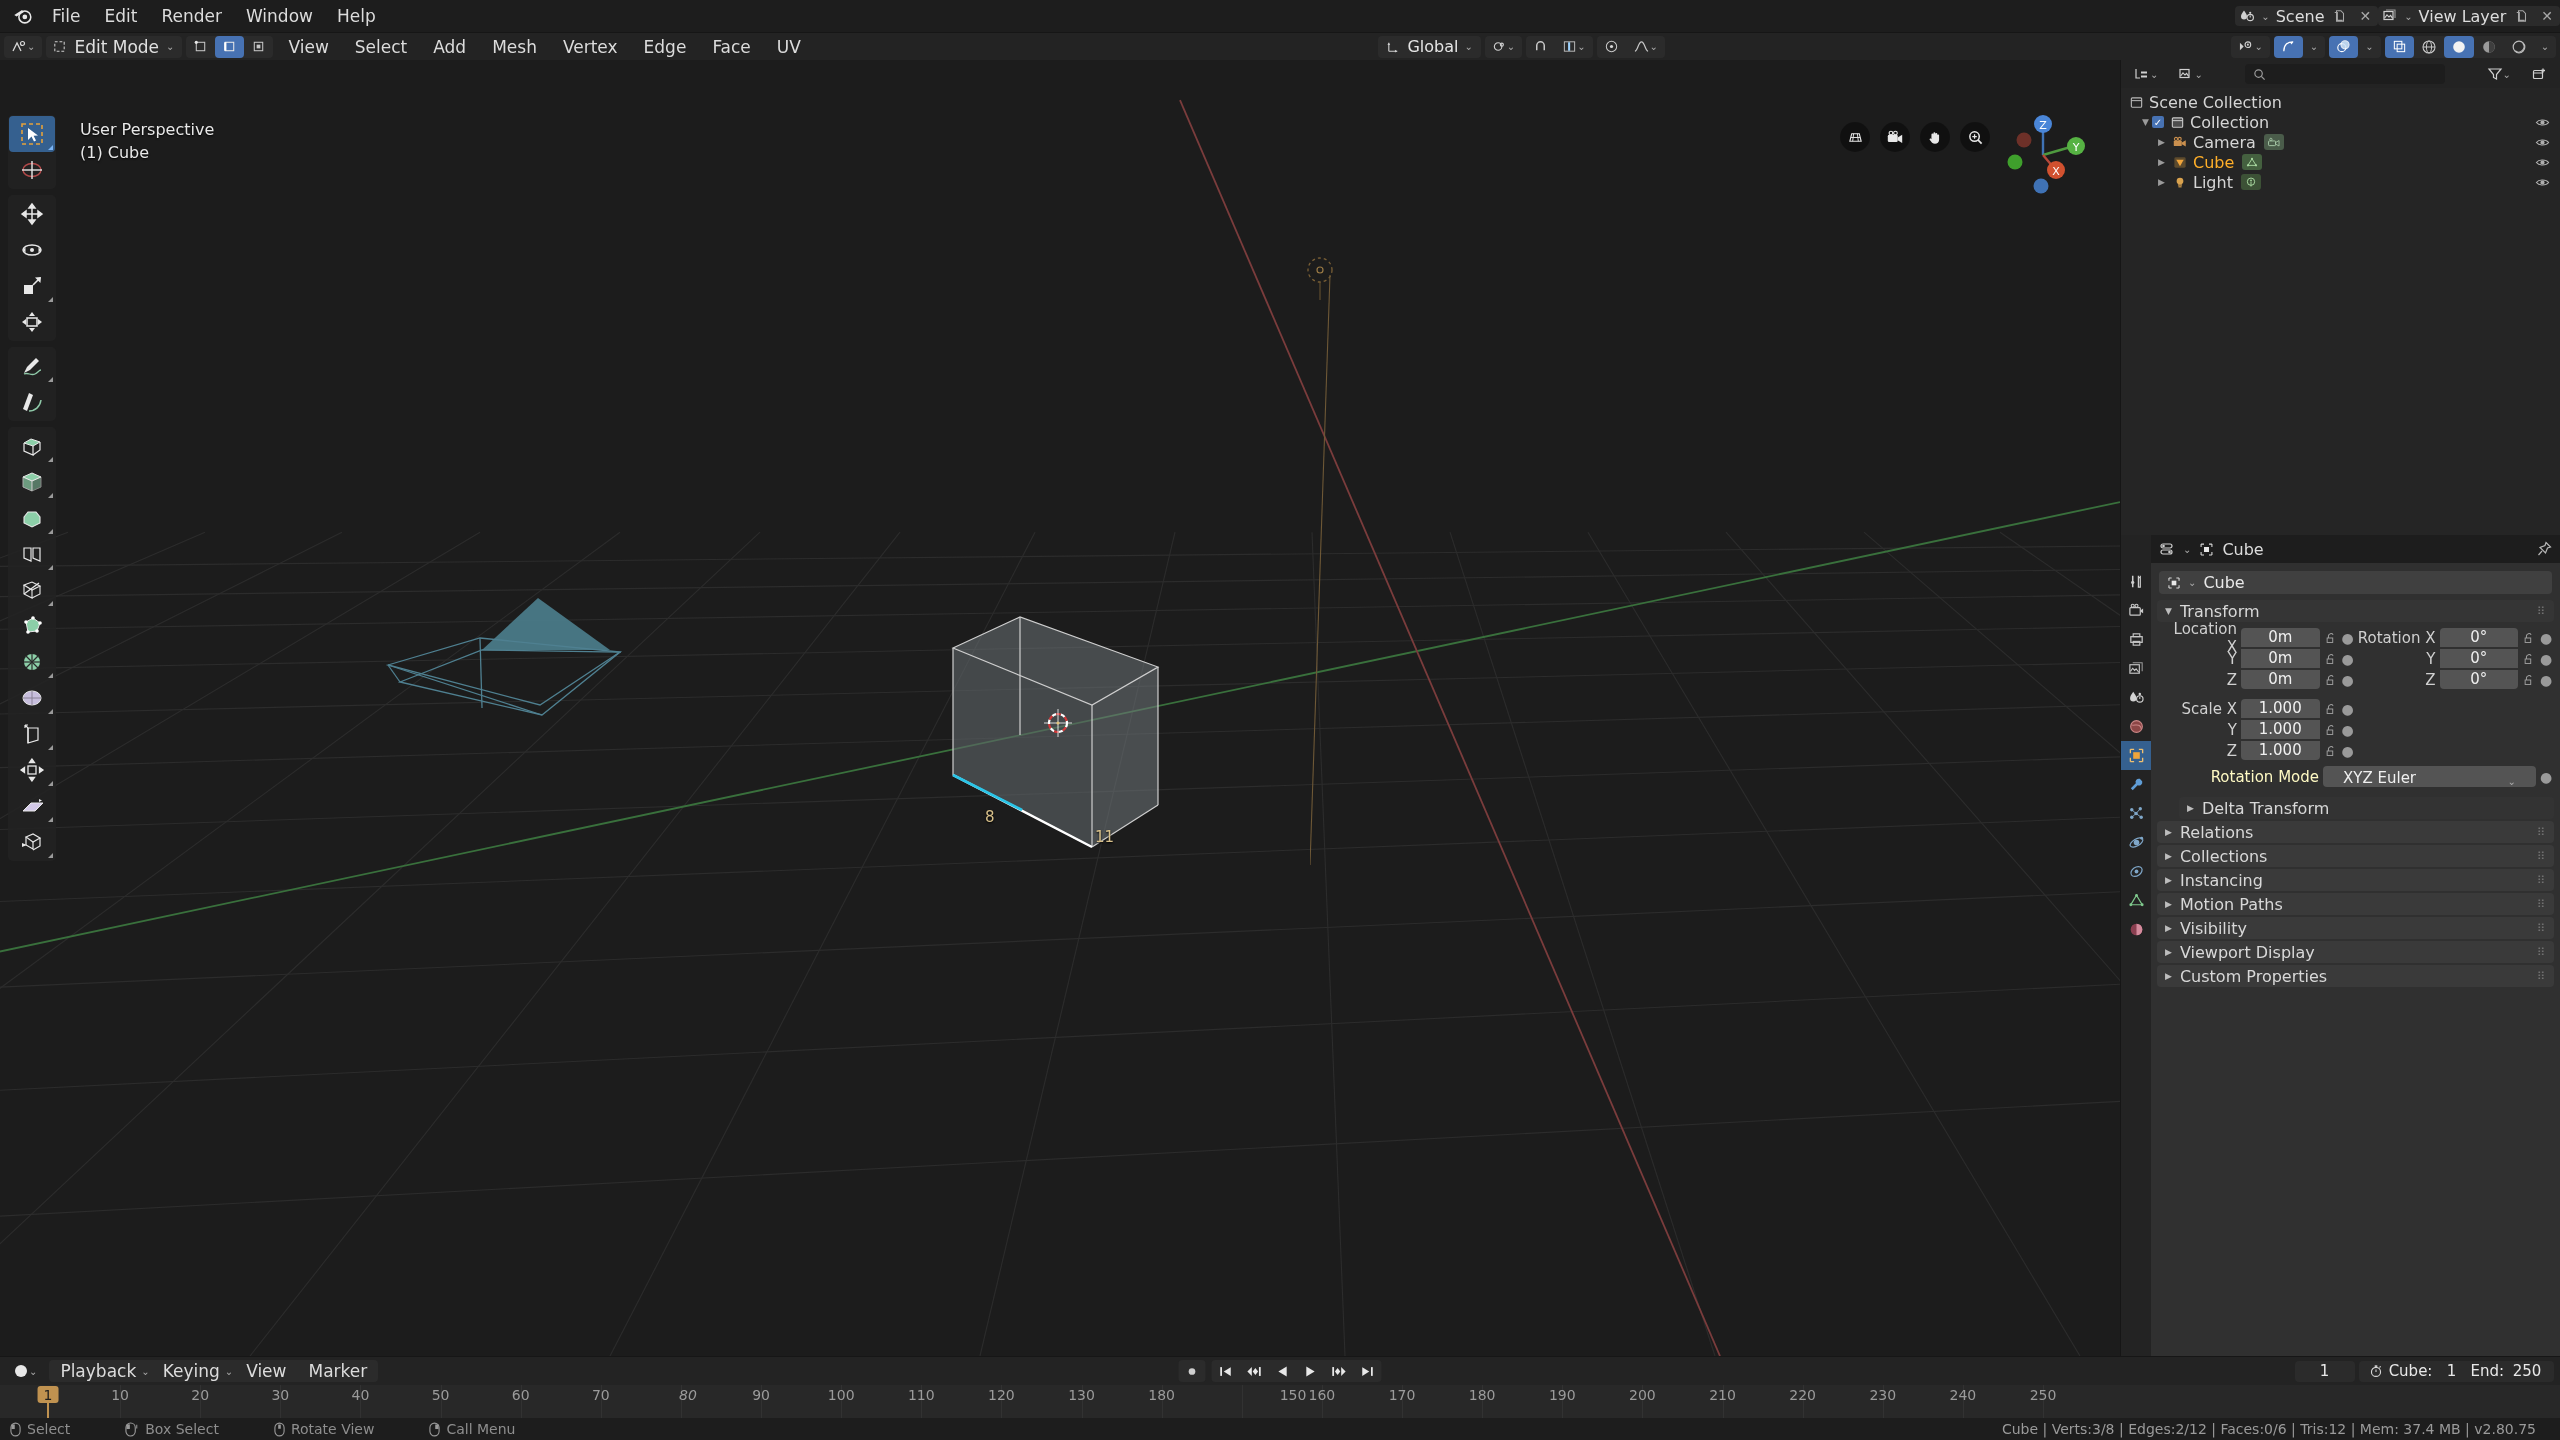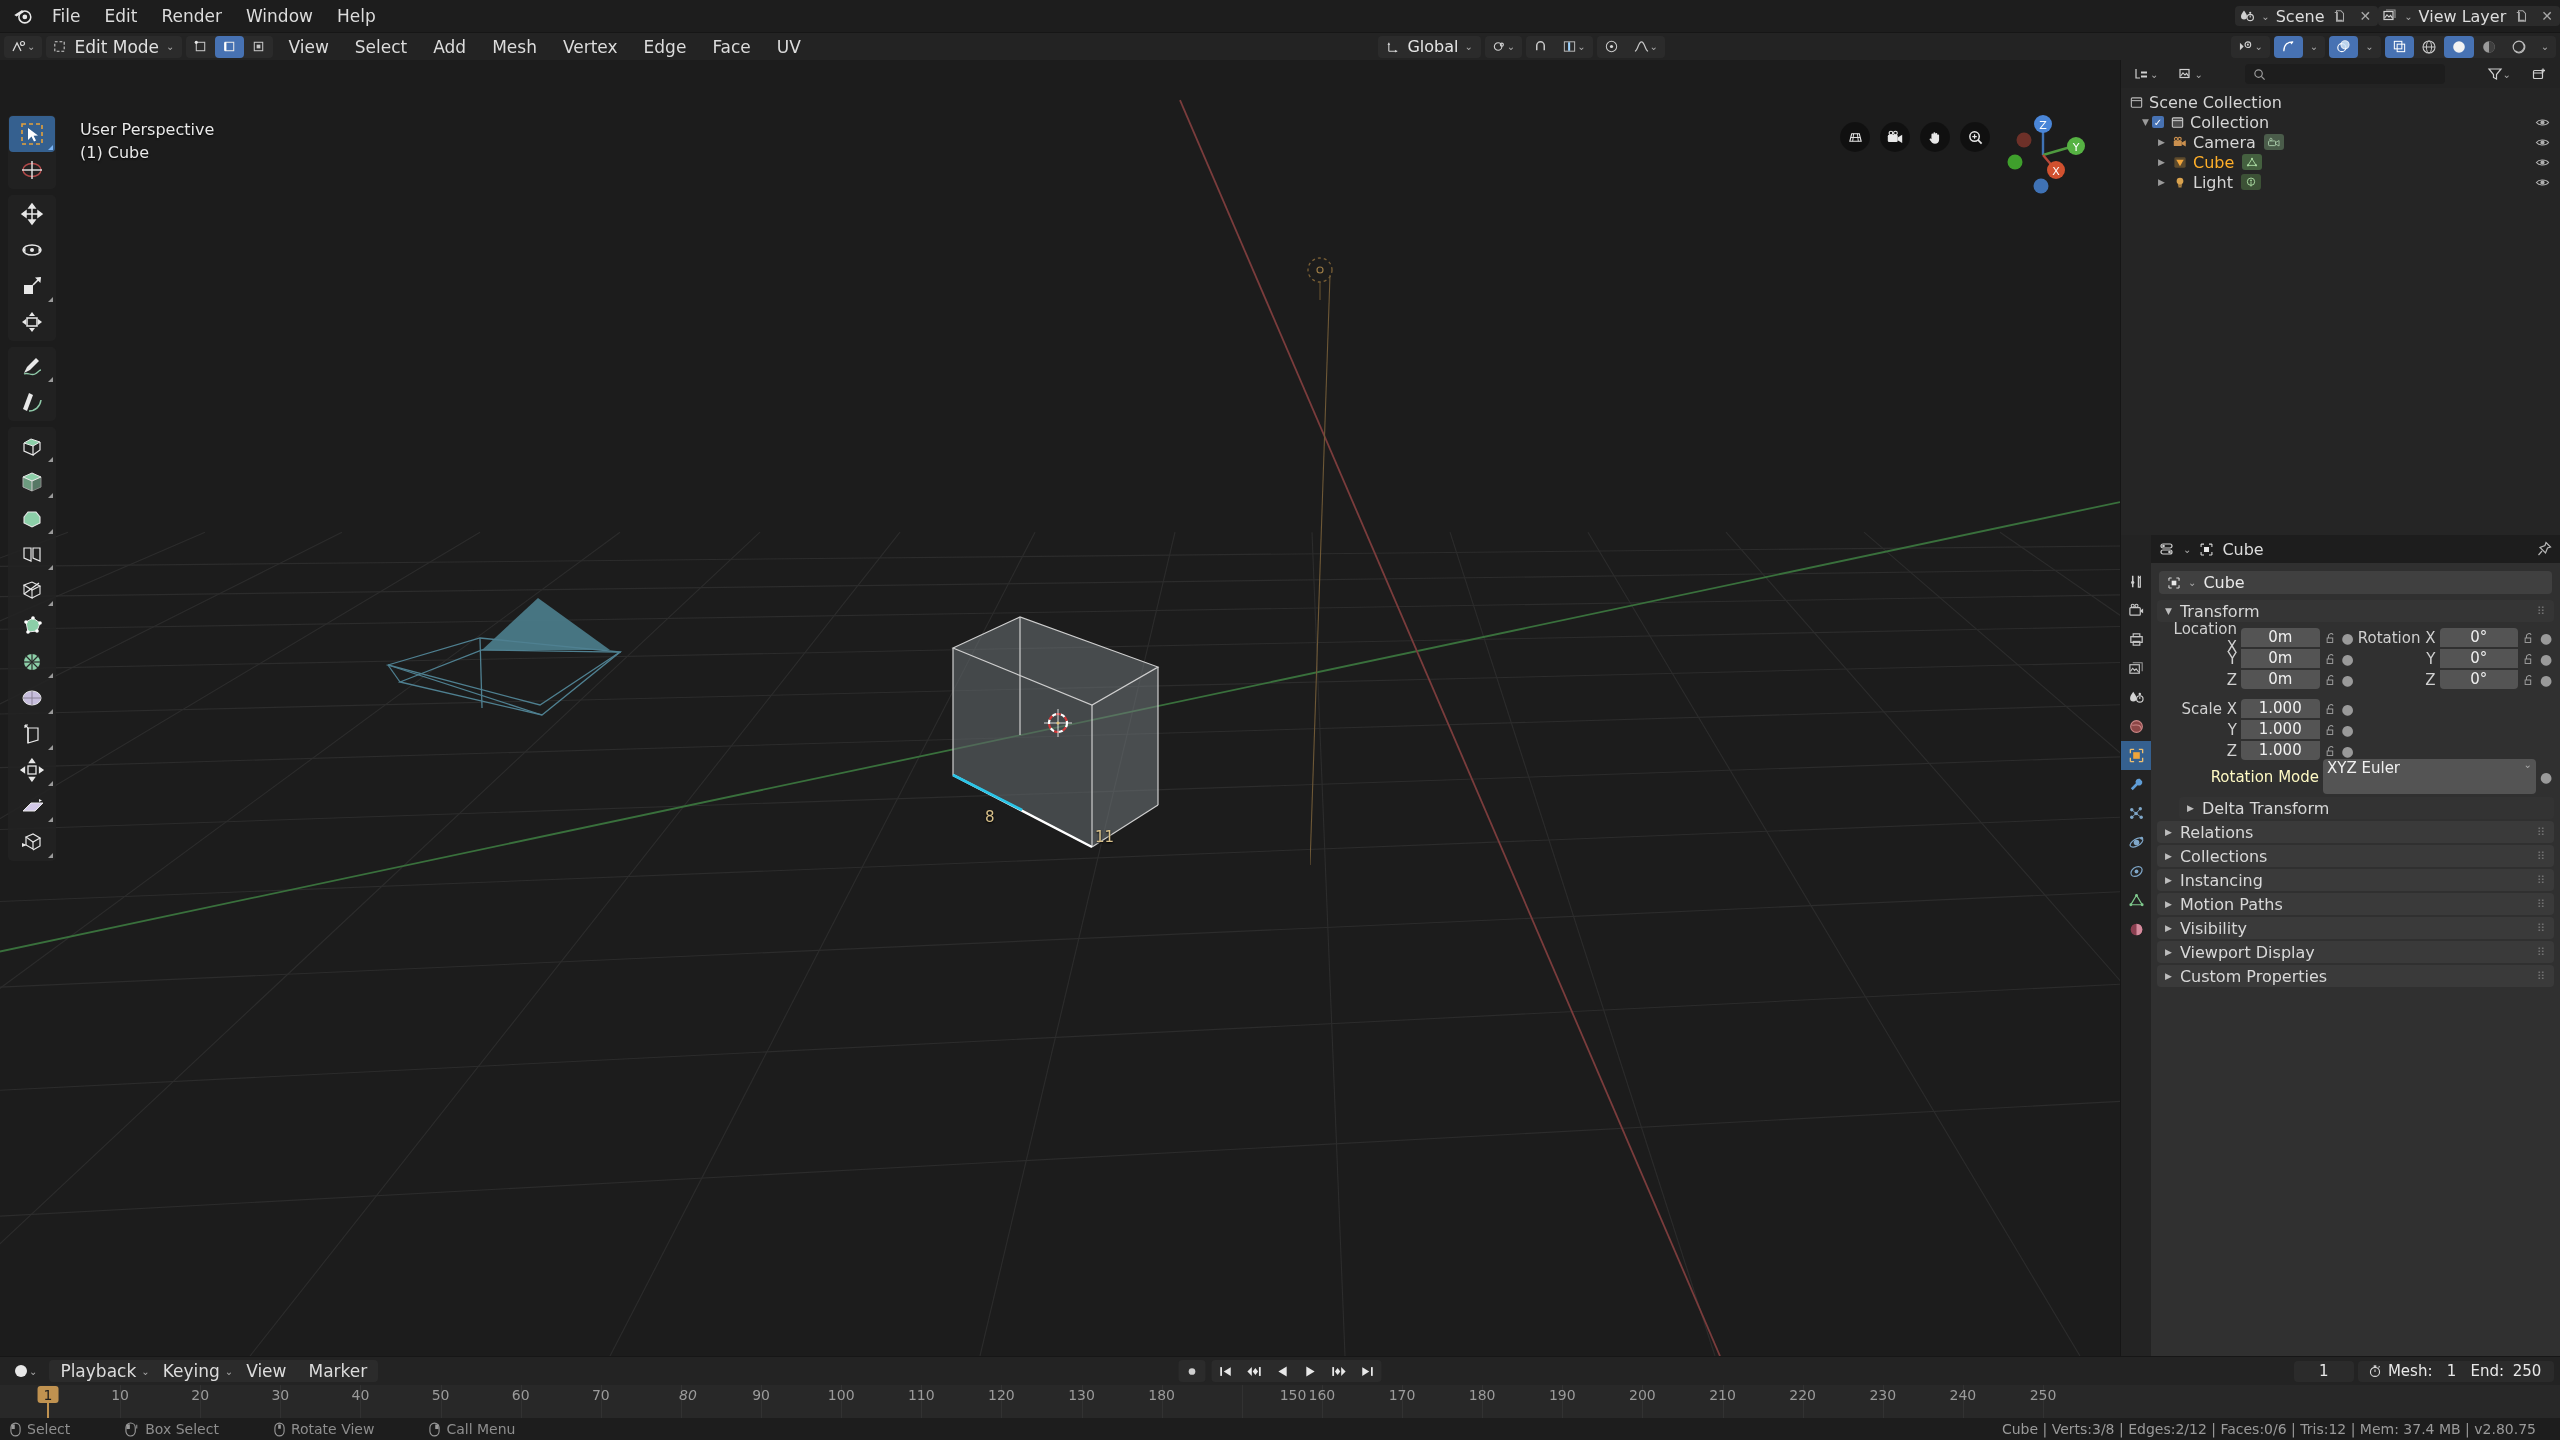--- a/index.html
+++ b/index.html
@@ -154,22 +154,22 @@
     text-align: center; font-size: 15px; color: #f0f0f0;
   }
   .xval.grp-top { border-radius: 4px 4px 0 0; }
   .xval.grp-mid { border-radius: 0; }
   .xval.grp-bot { border-radius: 0 0 4px 4px; }
   .lock { width: 14px; flex: 0 0 14px; display: flex; align-items: center; justify-content: center; }
   .anim { width: 12px; flex: 0 0 12px; text-align: center; color: #9a9a9a; font-size: 14px; }
   .rowmode { display: flex; align-items: center; height: 21px; gap: 4px; margin-top: 4px; padding: 0 2px; }
   .modelabel { width: 160px; text-align: right; font-size: 15px; color: #fef9c3; flex: 0 0 160px; }
   .dropdown {
-    flex: 1 1 auto; height: 35px; background: #545454; border-radius: 4px; display: flex;
-    align-items: flex-start; justify-content: space-between; padding: 0 4px; font-size: 15px; color: #f0f0f0;
+    flex: 1 1 auto; height: 21px; background: #545454; border-radius: 4px; display: flex;
+    align-items: flex-end; justify-content: space-between; padding: 0 20px; font-size: 15px; color: #f0f0f0;
   }
   .subpanel { margin-top: 2px; }
   .subpanel.indent .panel-head { margin-left: 22px; }
 
   
   .timeline { flex: 0 0 62px; background: #232323; display: flex; flex-direction: column; border-top: 1px solid #161616; }
   .tl-header { height: 28px; display: flex; align-items: center; padding: 0 6px; gap: 5px; position: relative; }
   .tl-playgroup { position: absolute; left: 50%; transform: translateX(-50%); display: flex; gap: 6px; }
   .tl-right { position: absolute; right: 6px; display: flex; align-items: center; gap: 4px; }
   .numfield {
@@ -1293,21 +1293,21 @@
         <div class="numfield">1</div>
         <div class="rangefield">
           <span>
             <svg width="14" height="14" viewBox="0 0 16 16">
               <circle cx="8" cy="9" r="5.2" fill="none" stroke="#d8d8d8" stroke-width="1.3"></circle>
               <path d="M8 9 v-2.6" stroke="#d8d8d8" stroke-width="1.2"></path>
               <rect x="6.5" y="1.5" width="3" height="1.8" fill="#d8d8d8"></rect>
               <line x1="12" y1="4" x2="13.4" y2="2.8" stroke="#d8d8d8" stroke-width="1.2"></line>
             </svg>
           </span>
-          <span>Mesh:</span>
+          <span>Cube:</span>
           <span style="min-width:26px;text-align:center;">1</span>
           <span>End:</span>
           <span style="min-width:34px;text-align:center;">250</span>
         </div>
       </div>
     </div>
 
     <div class="tl-ruler" id="tl-ruler">
         <div class="tl-gridline" style="left: 120.108px;"></div>
         <div class="tl-tick" style="left: 120.108px;">10</div>

